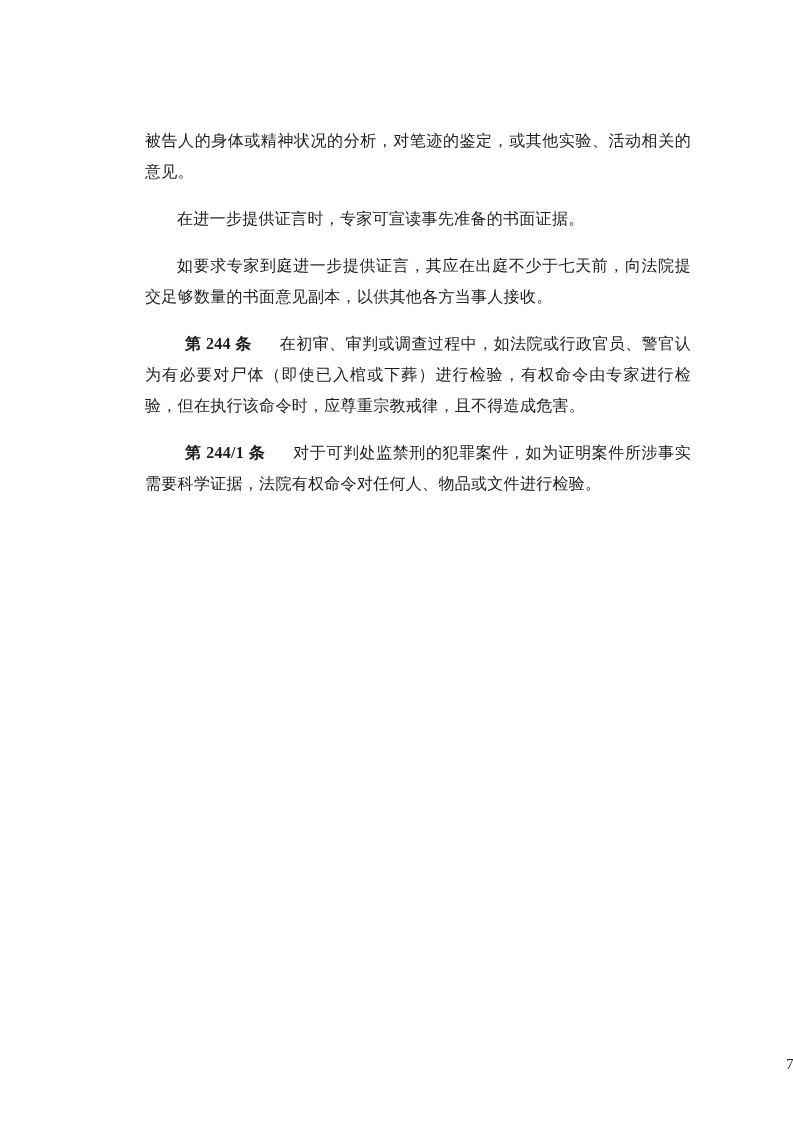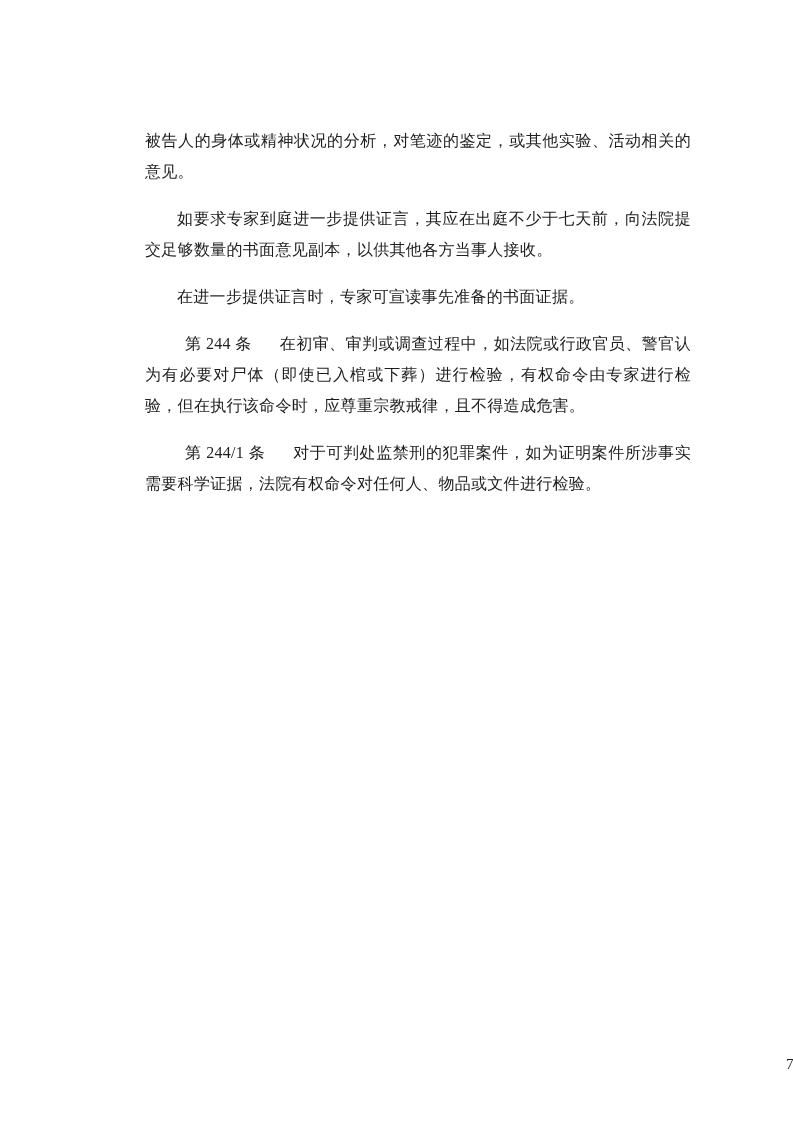--- a/index.html
+++ b/index.html
@@ -27,21 +27,21 @@
     text-align: justify;
   }
   .para {
     text-indent: 2em;
     letter-spacing: 0.3px;
   }
   .para.continuation {
     text-indent: 0;
   }
   .article-label {
-    font-weight: normal;
+    font-weight: bold;
     margin-right: 0.75em;
   }
   .page-footer {
     position: absolute;
     top: 1030px;
     left: 0;
     width: 100%;
     text-align: right;
     font-size: 15px;
     line-height: 20px;
@@ -51,23 +51,23 @@
 </head>
 <body>
 
 <div class="page">
 
   <main class="content">
 
     <p class="para continuation">被告人的身体或精神状况的分析，对笔迹的鉴定，或其他实验、活动相关的意见。</p>
 
 
+    <p class="para">在进一步提供证言时，专家可宣读事先准备的书面证据。</p>
+
     <p class="para">如要求专家到庭进一步提供证言，其应在出庭不少于七天前，向法院提交足够数量的书面意见副本，以供其他各方当事人接收。</p>
-
-    <p class="para">在进一步提供证言时，专家可宣读事先准备的书面证据。</p>
 
     <p class="para">
       <b class="article-label">第 244 条</b><span>在初审、审判或调查过程中，如法院或行政官员、警官认为有必要对尸体（即使已入棺或下葬）进行检验，有权命令由专家进行检验，但在执行该命令时，应尊重宗教戒律，且不得造成危害。</span>
     </p>
 
     <p class="para">
       <b class="article-label">第 244/1 条</b><span>对于可判处监禁刑的犯罪案件，如为证明案件所涉事实需要科学证据，法院有权命令对任何人、物品或文件进行检验。</span>
     </p>
 
 

